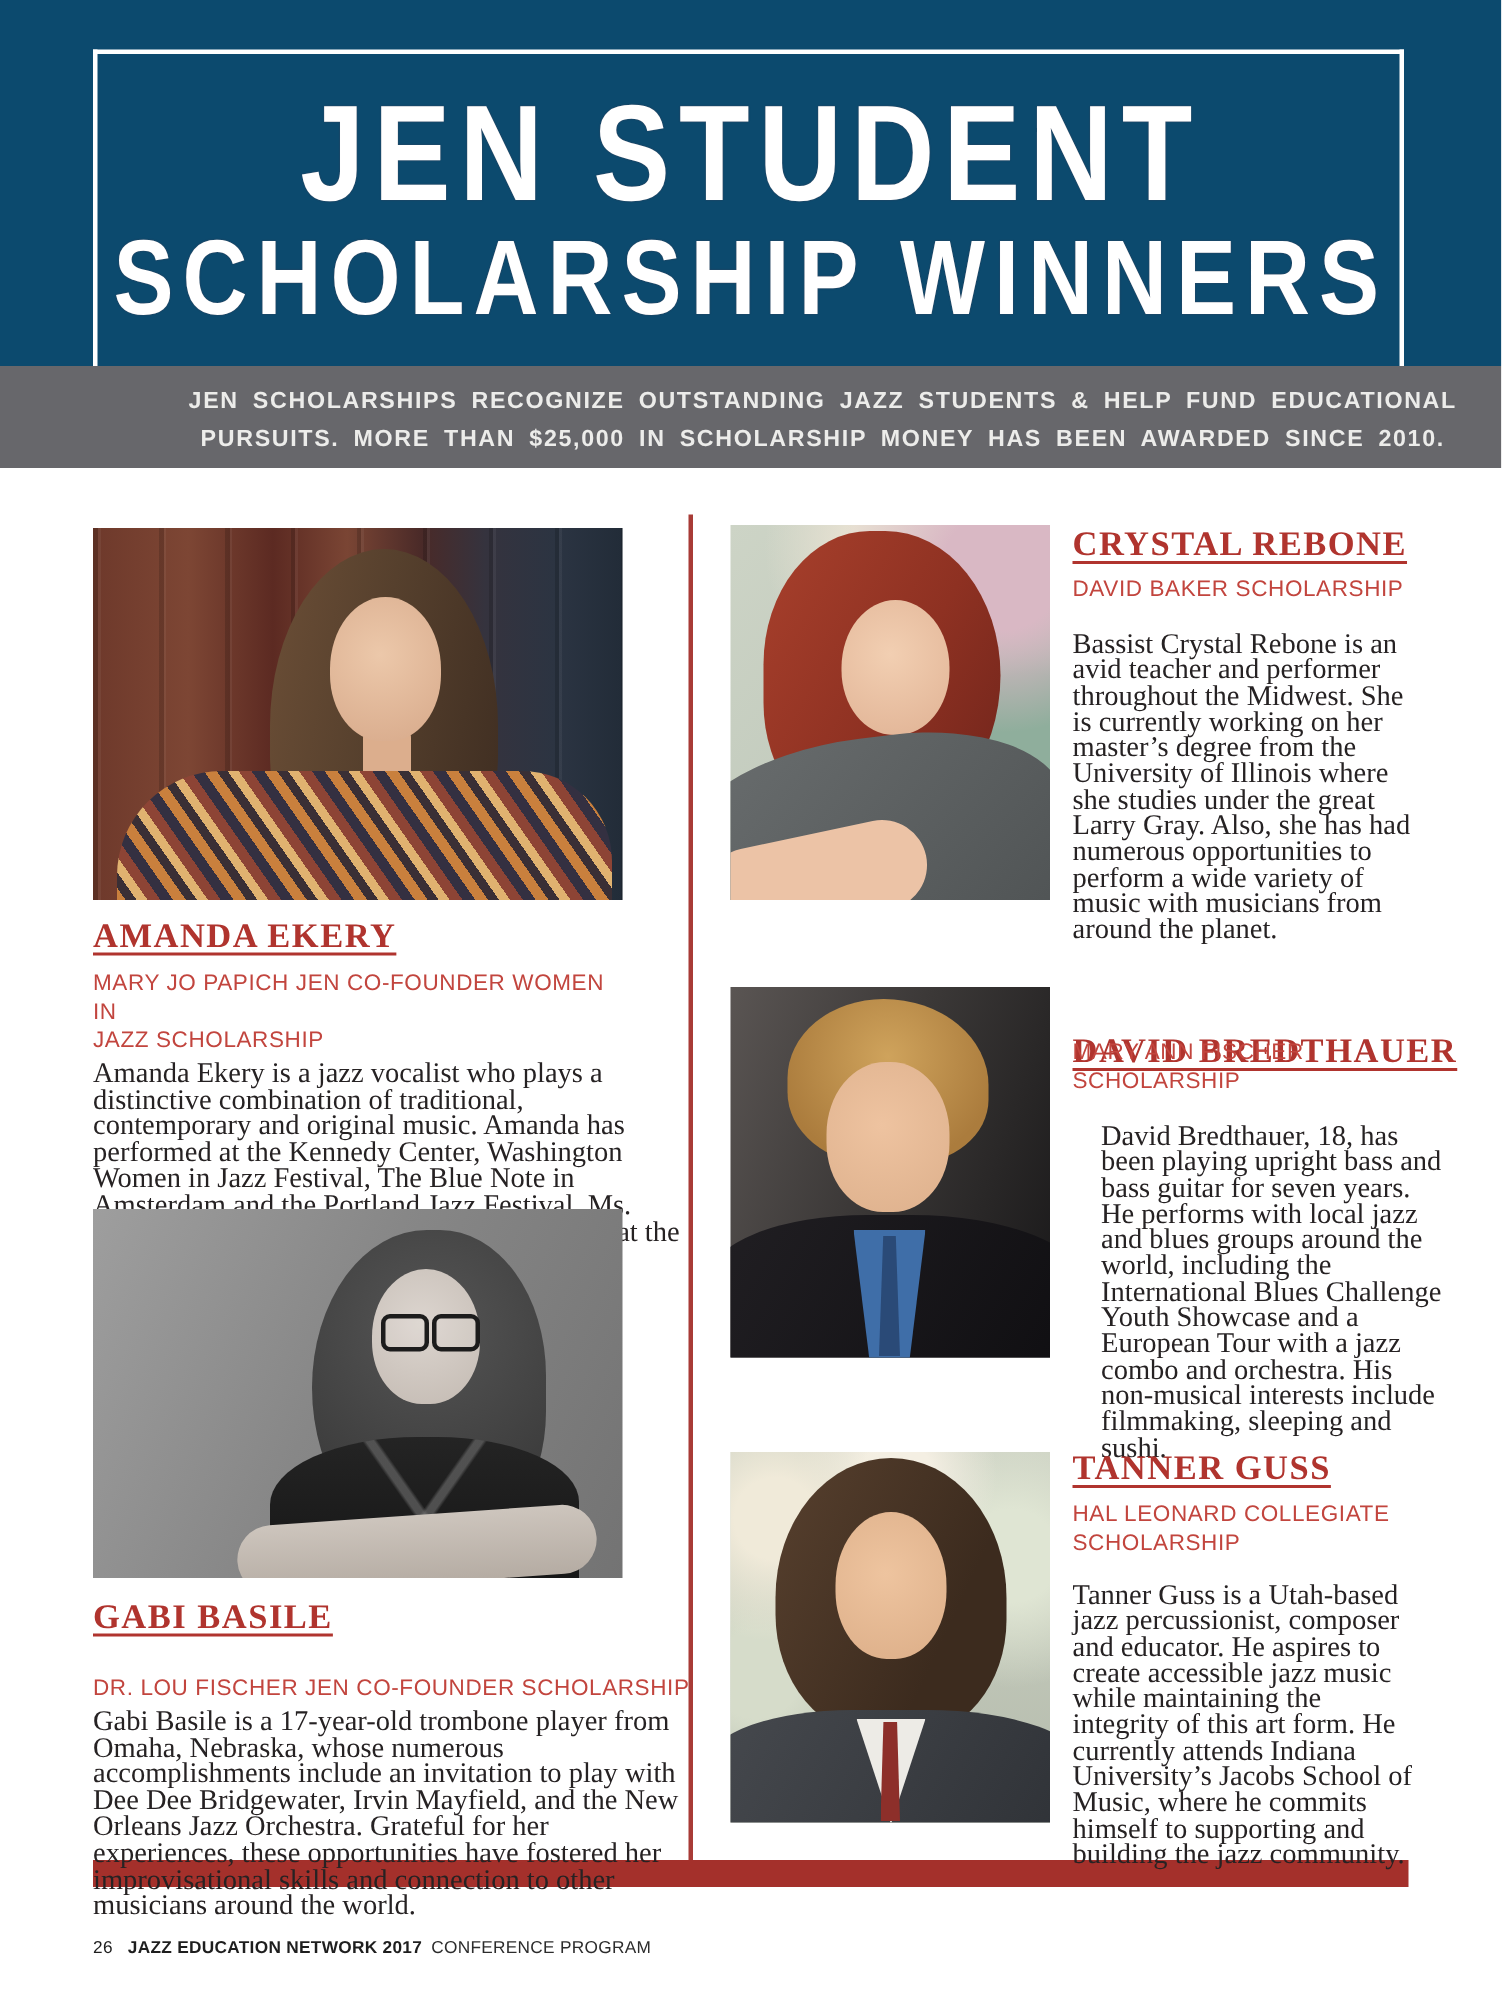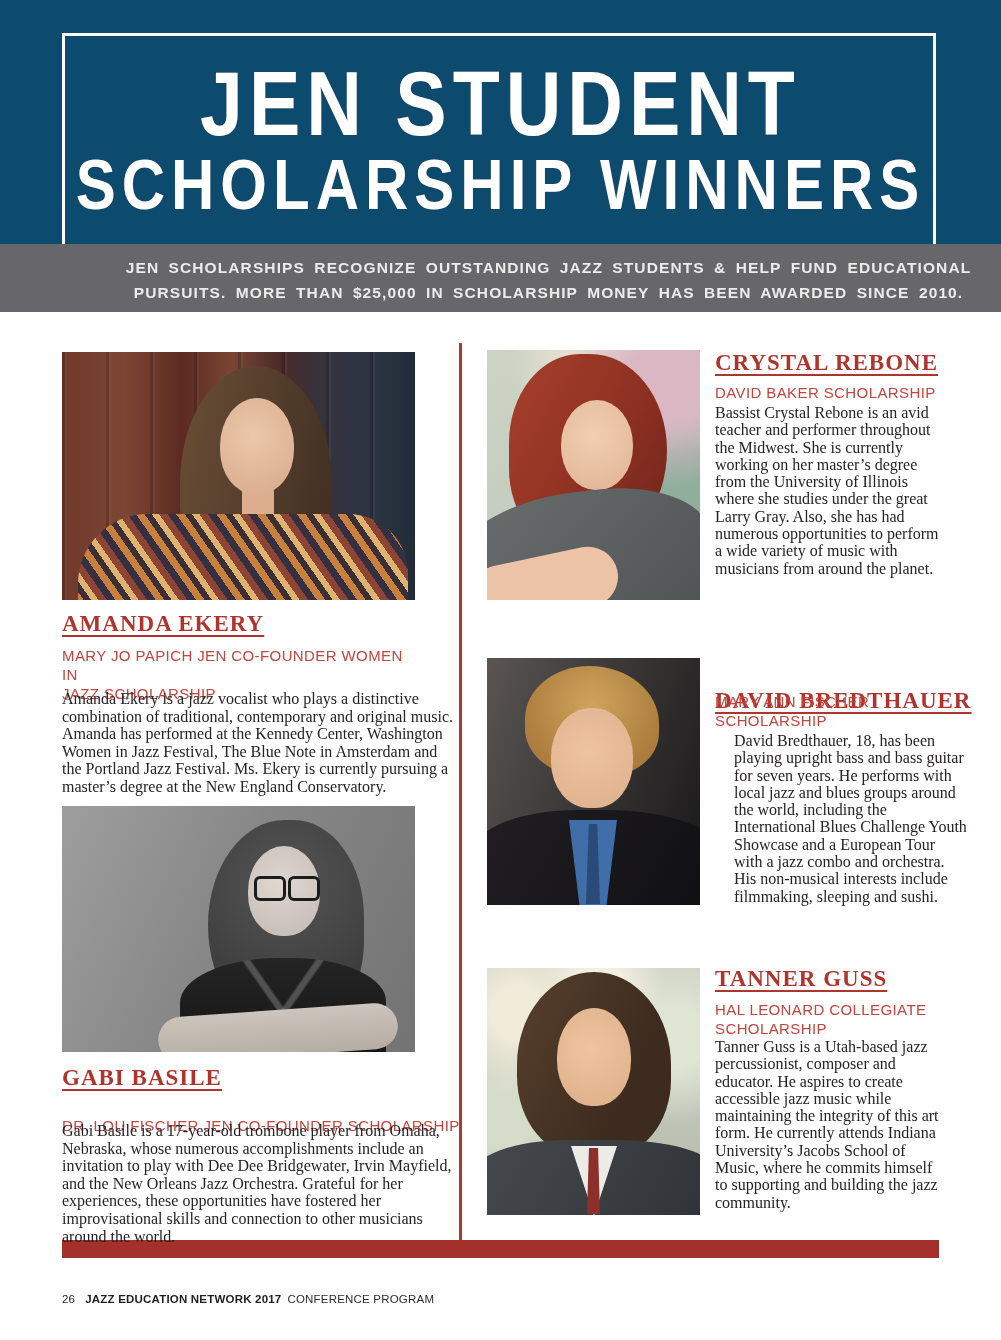--- a/index.html
+++ b/index.html
@@ -28,21 +28,21 @@
 
   .photo{position:absolute;overflow:hidden;background:#888;}
   .photo div{position:absolute;}
 
   .name{position:absolute;font-family:"Liberation Serif",serif;font-weight:bold;
         color:#B0342E;font-size:23px;letter-spacing:1px;
         text-decoration:underline;text-decoration-thickness:2px;text-underline-offset:4px;}
   .scholarship{position:absolute;color:#C2453E;font-size:15px;letter-spacing:.4px;
         line-height:19px;white-space:pre-line;font-weight:500;}
   .bio{position:absolute;font-family:"Liberation Serif",serif;color:#262223;
-        font-size:16px;line-height:17.6px;}
+        font-size:19px;line-height:17.6px;margin-top:17px;}
   .bio.narrow{line-height:17.3px;}
 
   
   
   .ph-amanda{background:
      repeating-linear-gradient(90deg, rgba(0,0,0,.16) 0 3px, rgba(255,255,255,.05) 3px 5px, transparent 5px 44px),
      linear-gradient(90deg,#6e392b 0%,#7d4634 18%,#5c2a22 34%,#7a4534 48%,#4a2a28 62%,#35333e 74%,#2b3442 88%,#222c38 100%);}
   .am-hair{left:118px;top:14px;width:152px;height:236px;border-radius:50% 50% 42% 42%;
      background:linear-gradient(100deg,#6b4e36 0%,#56402d 45%,#3e2d21 100%);}
   .am-face{left:158px;top:46px;width:74px;height:96px;border-radius:50% 50% 46% 46%;

